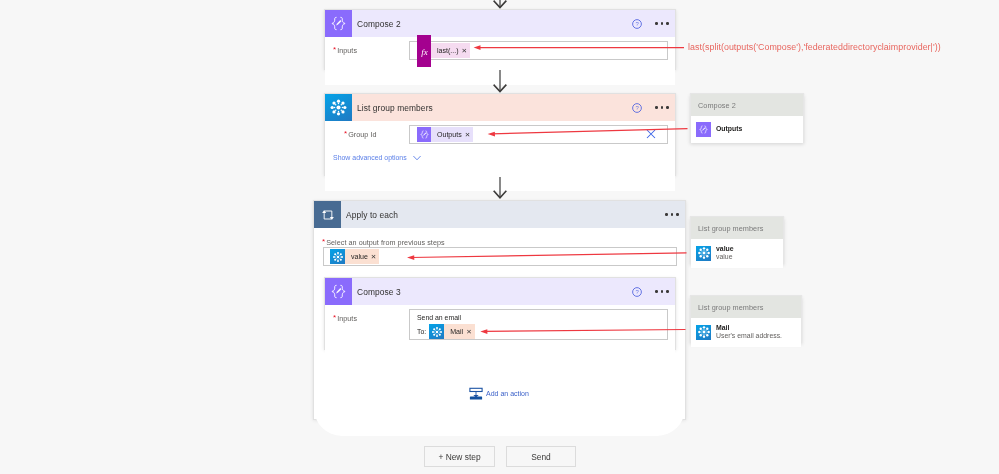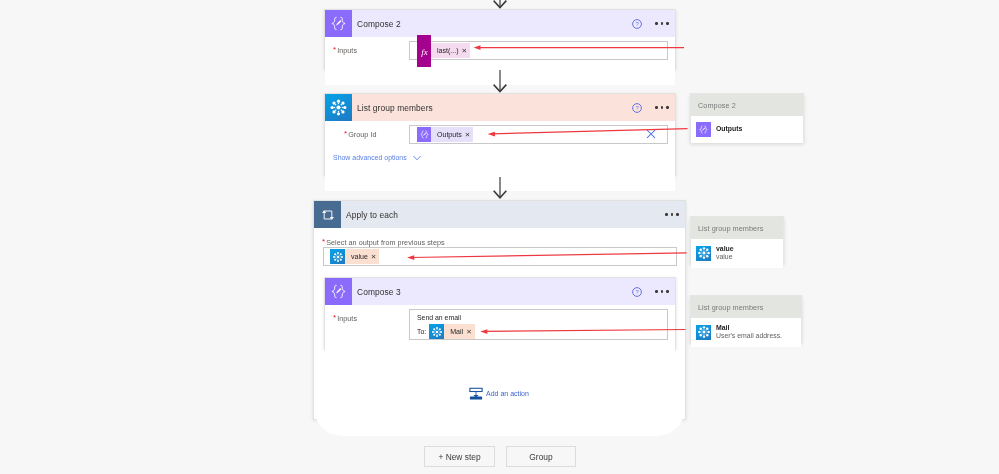--- a/index.html
+++ b/index.html
@@ -404,20 +404,21 @@
       <path d="M684 47.6 L477 47.6"></path>
       <path d="M480.5 45.2 L473.6 47.6 L480.5 50" fill="#ee3840" stroke="none"></path>
       <path d="M687.5 128.6 L491.5 133.9"></path>
       <path d="M494.8 131.7 L487.6 134.1 L495 136.5" fill="#ee3840" stroke="none"></path>
       <path d="M686.5 252.8 L410.5 257.5"></path>
       <path d="M414.2 255.3 L407 257.6 L414.3 260.1" fill="#ee3840" stroke="none"></path>
       <path d="M685.5 329.5 L484 331.4"></path>
       <path d="M487.3 329.2 L480.3 331.5 L487.4 333.9" fill="#ee3840" stroke="none"></path>
     </g>
   </svg>
+  <div class="ann-text" style="left:688px;top:42px;">last(split(outputs('Compose'),'federateddirectoryclaimprovider|'))</div>
 
   <div class="btn" style="left:424px;top:446px;width:71px;height:21px;">
     <span>+ New step</span>
   </div>
   <div class="btn" style="left:506px;top:446px;width:70px;height:21px;">
-    <span>Group</span>
+    <span>Send</span>
   </div>
 </div>
 
 </body></html>

